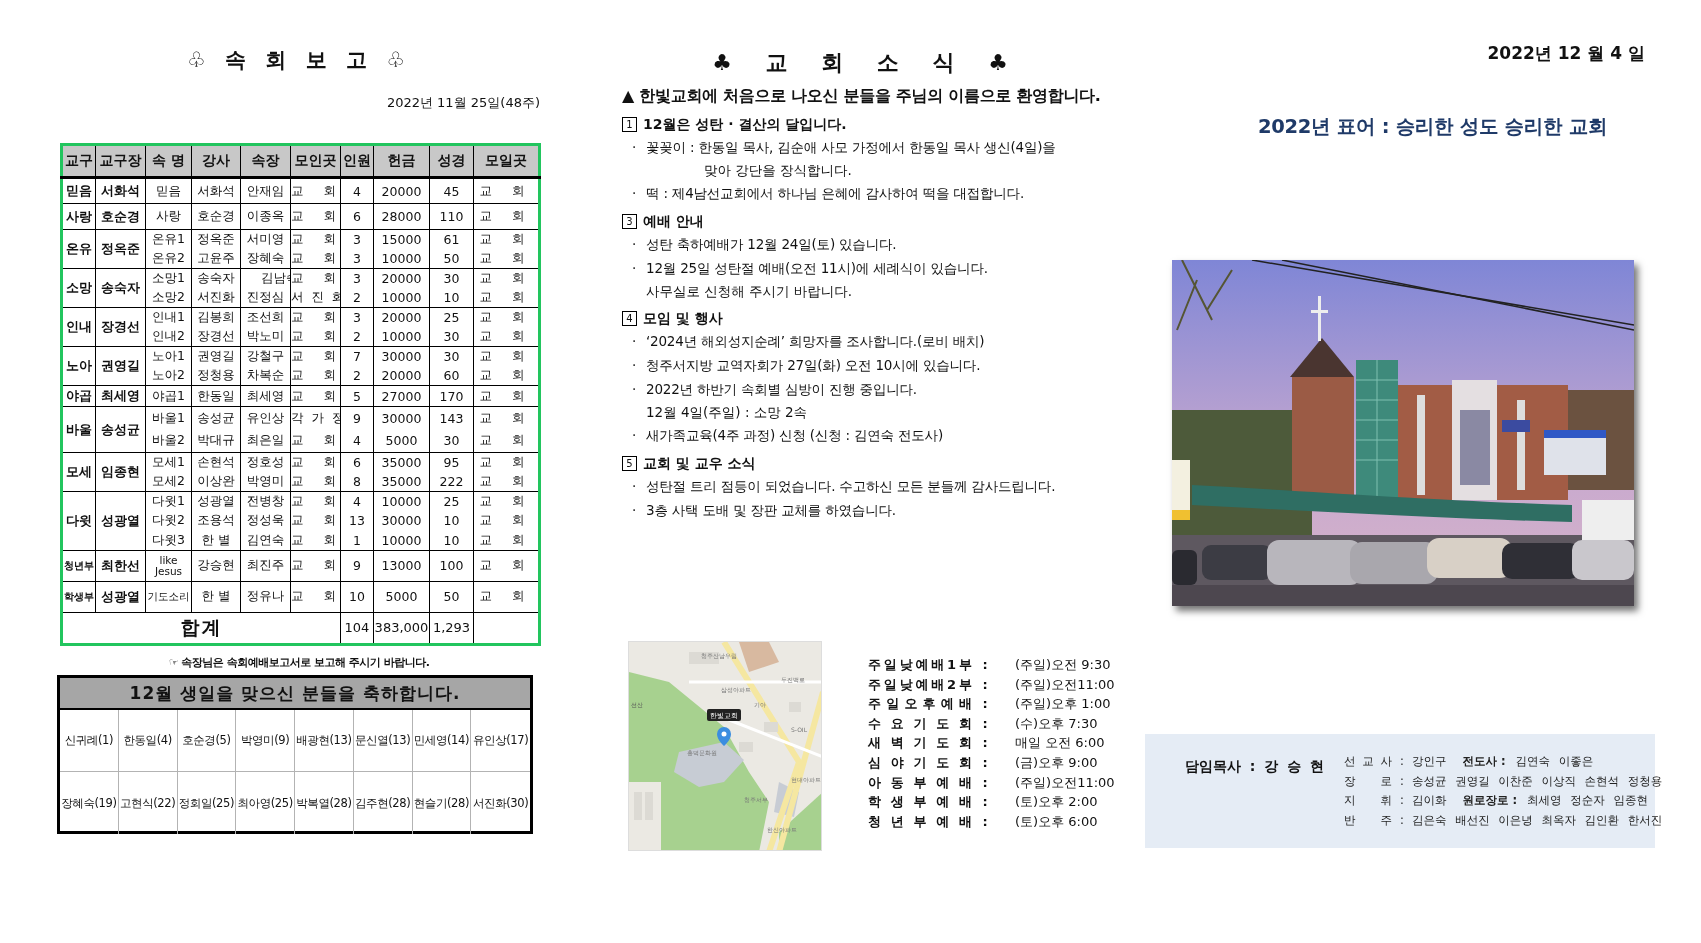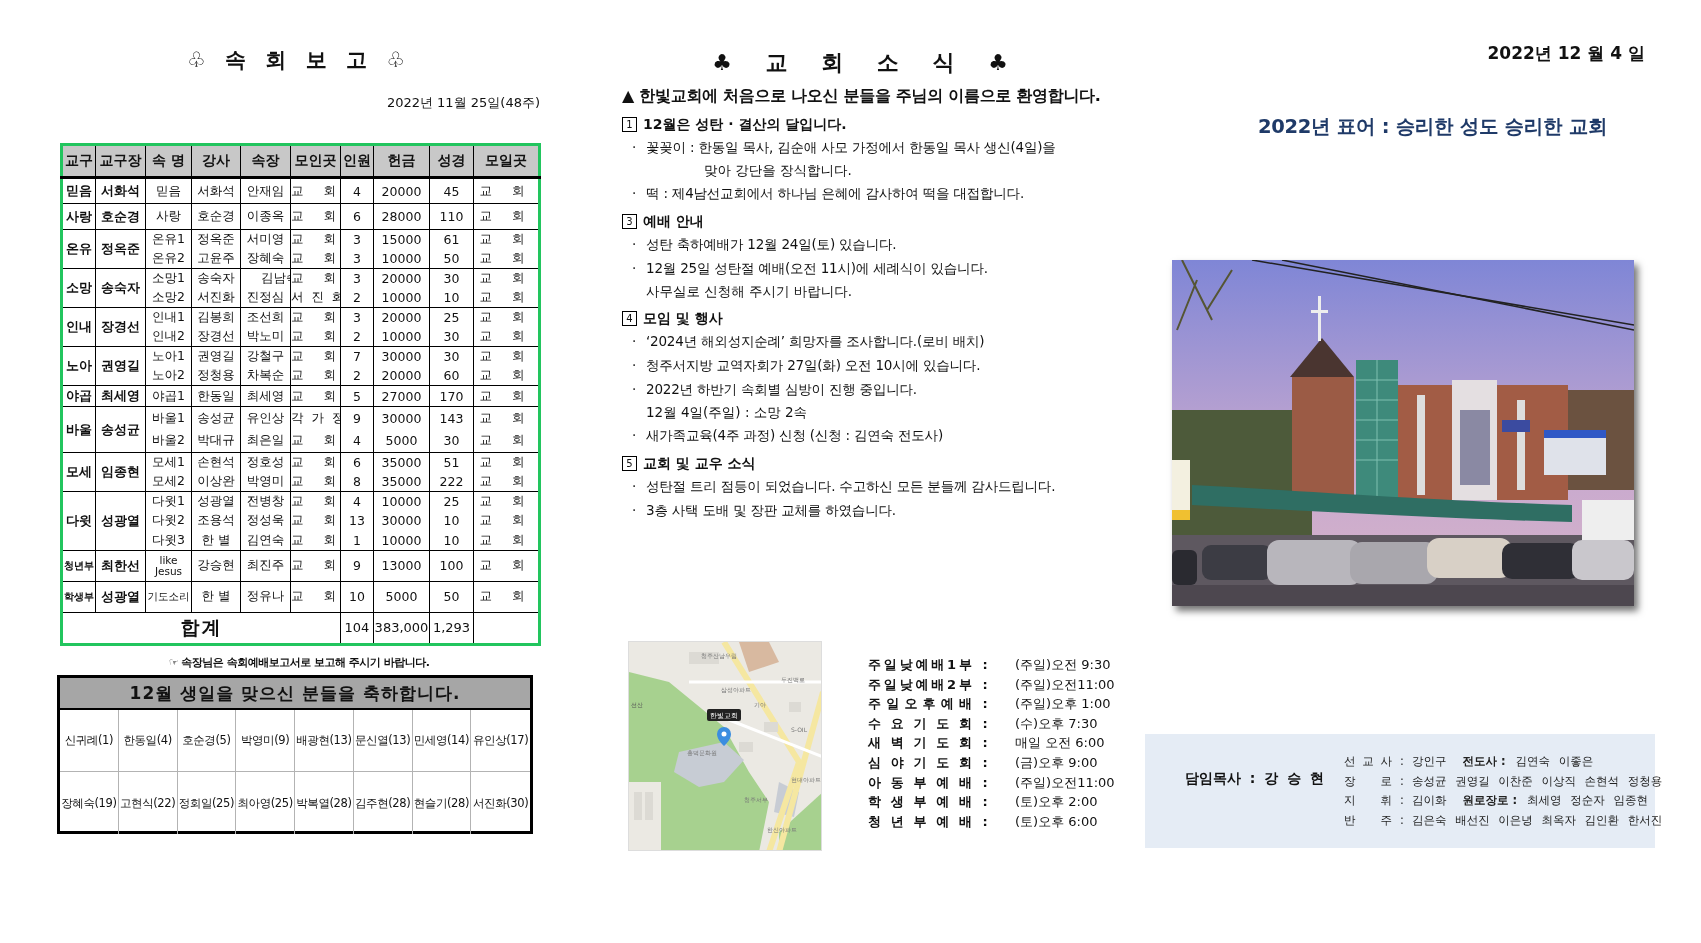--- a/index.html
+++ b/index.html
@@ -45,21 +45,21 @@
   .worship .row { height:19.6px; line-height:19.6px; display:flex; }
   .worship .w-name { width:104px; font-weight:bold; display:flex; justify-content:space-between; }
   .worship .w-colon { width:26px; text-align:center; font-weight:bold; }
   .worship .w-time { flex:1;margin-left:17px; }
 
   
   .issue-date { left:1360px; top:42px; width:285px; text-align:right; font-size:17px; font-weight:bold; }
   .motto { left:1258px; top:113px; width:400px; font-size:19.5px; font-weight:bold; color:#1f3a68; letter-spacing:-0.3px; }
   .photo { left:1172px; top:260px; width:462px; height:346px; overflow:hidden; box-shadow:4px 5px 7px rgba(0,0,0,0.55); }
   .staff { left:1145px; top:734px; width:510px; height:114px; background:#e5ecf5; }
-  .pastor { left:40px; top:36px; font-size:14px; font-weight:bold; word-spacing:4px; }
+  .pastor { left:40px; top:24px; font-size:14px; font-weight:bold; word-spacing:4px; }
   .staff-list { left:199px; top:18px; font-size:11.5px; color:#222; }
   .staff-list .srow { height:19.5px; line-height:19.5px; display:flex; white-space:nowrap; }
   .staff-list .role { width:48px; display:flex; justify-content:space-between; }
   .staff-list .sc { width:20px; text-align:center; }
   .staff-list .names { word-spacing:5px; }
   .staff-list b { font-weight:bold; margin:0 10px 0 16px; }
 </style>
 </head>
 <body>
 
@@ -242,21 +242,21 @@
       </tr>
       <tr style="height: 19.5px;">
         <td rowspan="2" class="grp">모세</td>
         <td rowspan="2" class="grp">임종현</td>
         <td style="border-bottom: none;">모세1</td>
         <td style="border-bottom: none;">손현석</td>
         <td style="border-bottom: none;">정호성</td>
         <td class="place" style="border-bottom: none;">교 회</td>
         <td style="border-bottom: none;">6</td>
         <td style="border-bottom: none;">35000</td>
-        <td style="border-bottom: none;">51</td>
+        <td style="border-bottom: none;">95</td>
         <td class="place" style="border-bottom: none;">교 회</td>
       </tr>
       <tr style="height: 19.5px;">
         <td style="border-top: none;">모세2</td>
         <td style="border-top: none;">이상완</td>
         <td style="border-top: none;">박영미</td>
         <td class="place" style="border-top: none;">교 회</td>
         <td style="border-top: none;">8</td>
         <td style="border-top: none;">35000</td>
         <td style="border-top: none;">222</td>

